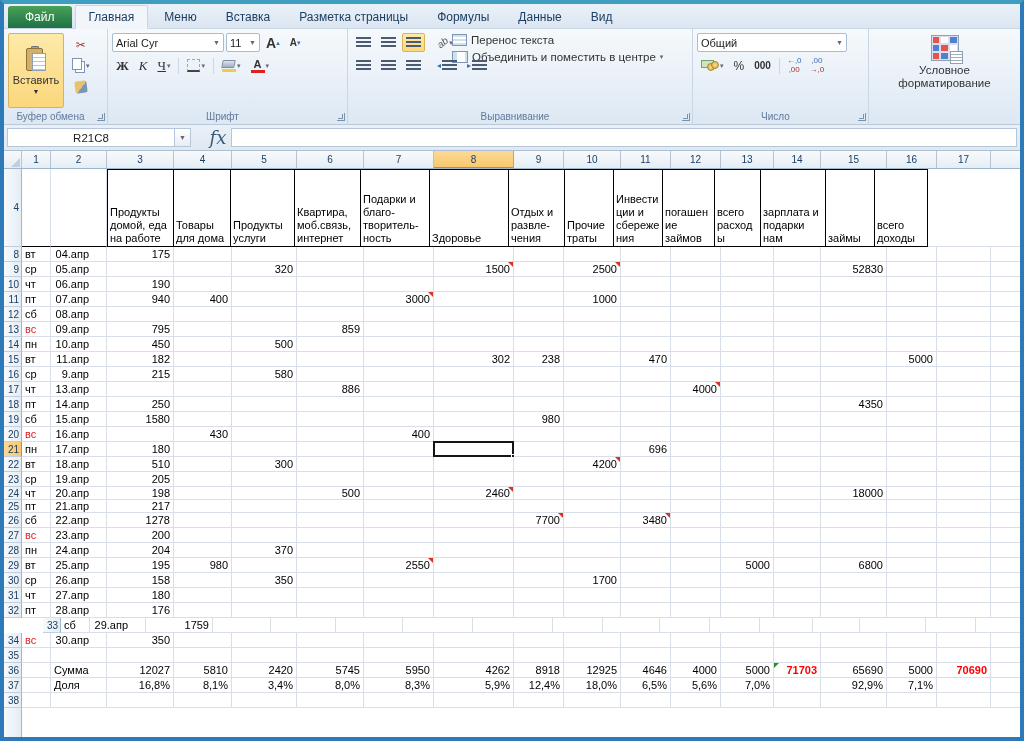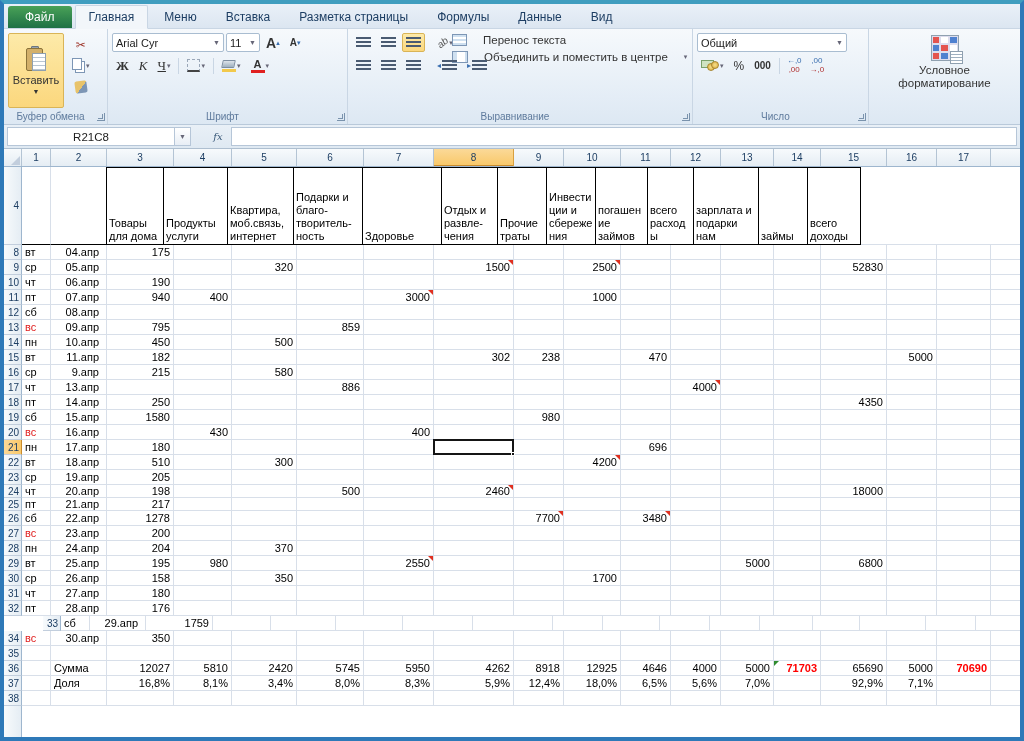--- a/index.html
+++ b/index.html
@@ -54,21 +54,21 @@
 .cbar.red{background:#e02020}
 .fcA{font-size:11px;font-weight:bold;line-height:10px}
 
 .g-align{flex:0 0 345px}
 .stripes{width:15px;height:11px;background:repeating-linear-gradient(#4a5b72 0 2px,transparent 2px 4px)}
 .selbg{background:linear-gradient(#fdeaa9,#fbd77d);border:1px solid #d9b457}
 .orient{font-style:italic;font-size:10px;color:#555;transform:rotate(-40deg);display:inline-block}
 .indicon{position:relative}
 .indicon .arr{font-size:8px;color:#3a6fb0}
 .aligncol2{display:flex;flex-direction:column;gap:5px;padding-top:1px}
-.wrapline{display:flex;align-items:center;gap:16px;font-size:11.5px;color:#333;white-space:nowrap}
+.wrapline{display:flex;align-items:center;gap:4px;font-size:11.5px;color:#333;white-space:nowrap}
 .wicon{width:15px;height:12px;border:1px solid #7d96b5;background:repeating-linear-gradient(#cfe0f0 0 2px,#fff 2px 4px)}
 .micon{width:16px;height:12px;border:1px solid #7d96b5;background:linear-gradient(90deg,#cfe0f0 0 4px,#fff 4px 12px,#cfe0f0 12px)}
 
 .g-num{flex:0 0 176px}
 .nfmt{width:150px}
 .coins{position:relative;width:18px;height:13px}
 .coins .note{position:absolute;left:0;top:1px;width:13px;height:8px;background:#cfe3c2;border:1px solid #7aa06a}
 .coins .c1,.coins .c2{position:absolute;width:8px;height:8px;border-radius:50%;background:radial-gradient(#f7e08c,#d9ab3c);border:1px solid #a8862e}
 .coins .c1{left:6px;top:4px}.coins .c2{left:10px;top:2px}
 .zeros{font-size:10px;font-weight:bold;letter-spacing:0}
@@ -81,39 +81,39 @@
 .cfic{position:relative;width:28px;height:26px;border:1px solid #8fa0b0;display:grid;grid-template-columns:1fr 1fr 1fr;grid-template-rows:1fr 1fr 1fr;background:#fff}
 .cfic i{border:0.5px solid #dde}
 .cf-red{background:#e4544f}.cf-blue{background:#4f81d0}.cf-w{background:#fff}
 .cfov{position:absolute;right:-5px;bottom:-4px;width:13px;height:13px;background:#fff;border:1px solid #8fa0b0;background-image:repeating-linear-gradient(#fff 0 2px,#9fb0c0 2px 3px)}
 .stylelbl{font-size:11.5px;color:#333;text-align:center;line-height:13px;white-space:pre-line}
 
 .fbar{flex:0 0 24px;background:linear-gradient(#e9f0f7,#dfe9f2);display:flex;align-items:center;padding:2px 3px;gap:0;border-bottom:1px solid #aebfd0}
 .namebox{width:168px;height:19px;background:#fff;border:1px solid #b6c6d8;display:flex;align-items:center;justify-content:center;font-size:11.5px;color:#222}
 .nb-arrow{width:16px;height:19px;display:flex;align-items:center;justify-content:center;font-size:7px;color:#667;border:1px solid #b6c6d8;border-left:none;background:linear-gradient(#fff,#e8eef5)}
 .fxsep{width:14px}
-.fx{width:26px;text-align:center;font-family:"DejaVu Serif",serif;font-style:italic;font-size:10px;color:#3a5a7a}
+.fx{width:26px;text-align:center;font-family:"DejaVu Serif",serif;font-style:italic;font-size:18px;color:#3a5a7a}
 .ffield{flex:1;height:19px;background:#fff;border:1px solid #b6c6d8}
 
 .gridwrap{flex:1;display:flex;flex-direction:column;overflow:hidden;background:#fff}
 .colheads{display:flex;flex:0 0 18px;background:linear-gradient(#f7fafc,#e5edf4);border-bottom:1px solid #9eb6ce}
 .corner{flex:0 0 18px;border-right:1px solid #b4c4d4;position:relative}
 .tri{position:absolute;right:1px;bottom:1px;width:0;height:0;border-left:9px solid transparent;border-bottom:9px solid #c2cedd}
 .colh{border-right:1px solid #b4c4d4;font-size:10px;color:#1d3e63;display:flex;align-items:center;justify-content:center}
 .colh.fill{flex:1;border-right:none}
 .colh.selh{background:linear-gradient(#fbd998,#f9c868);border-right-color:#d8a040;box-shadow:inset 0 -1px 0 #c98c2f}
 .rows{flex:1;display:flex;flex-direction:column}
 .row{display:flex}
 .rowh{flex:0 0 18px;width:18px;background:linear-gradient(90deg,#f7fafc,#e5edf4);border-right:1px solid #9eb6ce;border-bottom:1px solid #c2cedd;font-size:10px;color:#1d3e63;display:flex;align-items:center;justify-content:flex-end;padding-right:2px}
 .rowh.selh{background:linear-gradient(90deg,#fbd998,#f9c868);border-right-color:#c98c2f}
 .cell{border-right:1px solid #d8dfe9;border-bottom:1px solid #d8dfe9;font-size:11px;color:#000;position:relative;display:flex;align-items:center;overflow:hidden;white-space:nowrap}
 .cell.fill{flex:1;border-right:none}
 .num{justify-content:flex-end;padding-right:3px}
 .day{padding-left:3px}
-.datec{justify-content:flex-end;padding-right:7px}
+.datec{justify-content:flex-end;padding-right:17px}
 .lblc{padding-left:3px}
 .red{color:#e02020}
 .sumbold{color:#ff0000;font-weight:bold}
 .h4{flex:0 0 78px}
 .h4cell{border:1px solid #000;font-size:11px;line-height:13px;display:flex;align-items:flex-end;padding:1px 2px;white-space:normal;overflow:hidden;word-break:break-word;overflow-wrap:anywhere;position:relative}
 .h4cell.blueh{color:#2a6dbf}
 .h4empty{border-bottom:1px solid #000}
 .cmark{position:absolute;top:0;right:0;width:0;height:0;border-top:5px solid #e03020;border-left:5px solid transparent}
 .gmark{position:absolute;top:0;left:0;width:0;height:0;border-top:5px solid #2e8b2e;border-right:5px solid transparent}
 .activecell{overflow:visible;z-index:5}
@@ -354,20 +354,21 @@
         <div class="colh" style="flex: 0 0 66px;">15</div>
         <div class="colh" style="flex: 0 0 50px;">16</div>
         <div class="colh" style="flex: 0 0 54px;">17</div>
         <div class="colh fill"></div>
       </div>
     <div class="rows">
         <div class="row h4">
           <div class="rowh">4</div>
           <div class="cell h4empty" style="flex: 0 0 29px;"></div>
           <div class="cell h4empty" style="flex: 0 0 56px;"></div>
+          <div class="h4cell" style="flex: 0 0 67px;">Продукты домой, еда на работе</div>
           <div class="h4cell" style="flex: 0 0 58px; margin-left: -1px;">Товары для дома</div>
           <div class="h4cell" style="flex: 0 0 65px; margin-left: -1px;">Продукты услуги</div>
           <div class="h4cell" style="flex: 0 0 67px; margin-left: -1px;">Квартира, моб.связь, интернет</div>
           <div class="h4cell" style="flex: 0 0 70px; margin-left: -1px;">Подарки и благо-творитель-ность</div>
           <div class="h4cell" style="flex: 0 0 80px; margin-left: -1px;">Здоровье</div>
           <div class="h4cell" style="flex: 0 0 57px; margin-left: -1px;">Отдых и развле-чения</div>
           <div class="h4cell" style="flex: 0 0 50px; margin-left: -1px;">Прочие траты</div>
           <div class="h4cell" style="flex: 0 0 50px; margin-left: -1px;">Инвестиции и сбережения</div>
           <div class="h4cell" style="flex: 0 0 53px; margin-left: -1px;">погашение займов</div>
           <div class="h4cell" style="flex: 0 0 47px; margin-left: -1px;">всего расходы</div>

